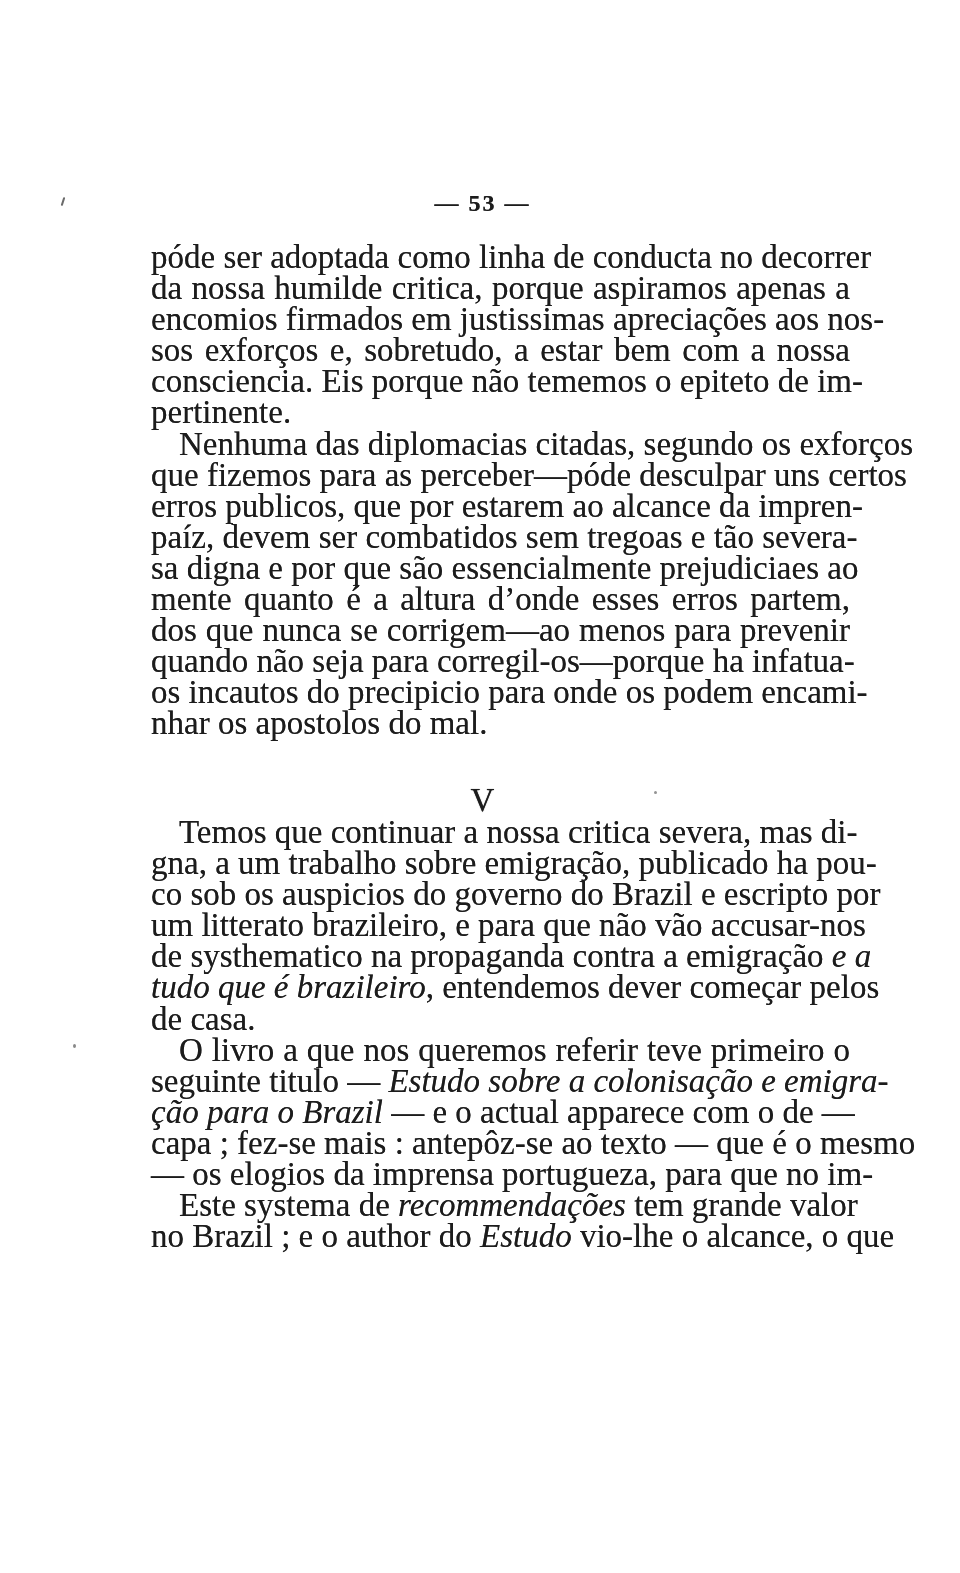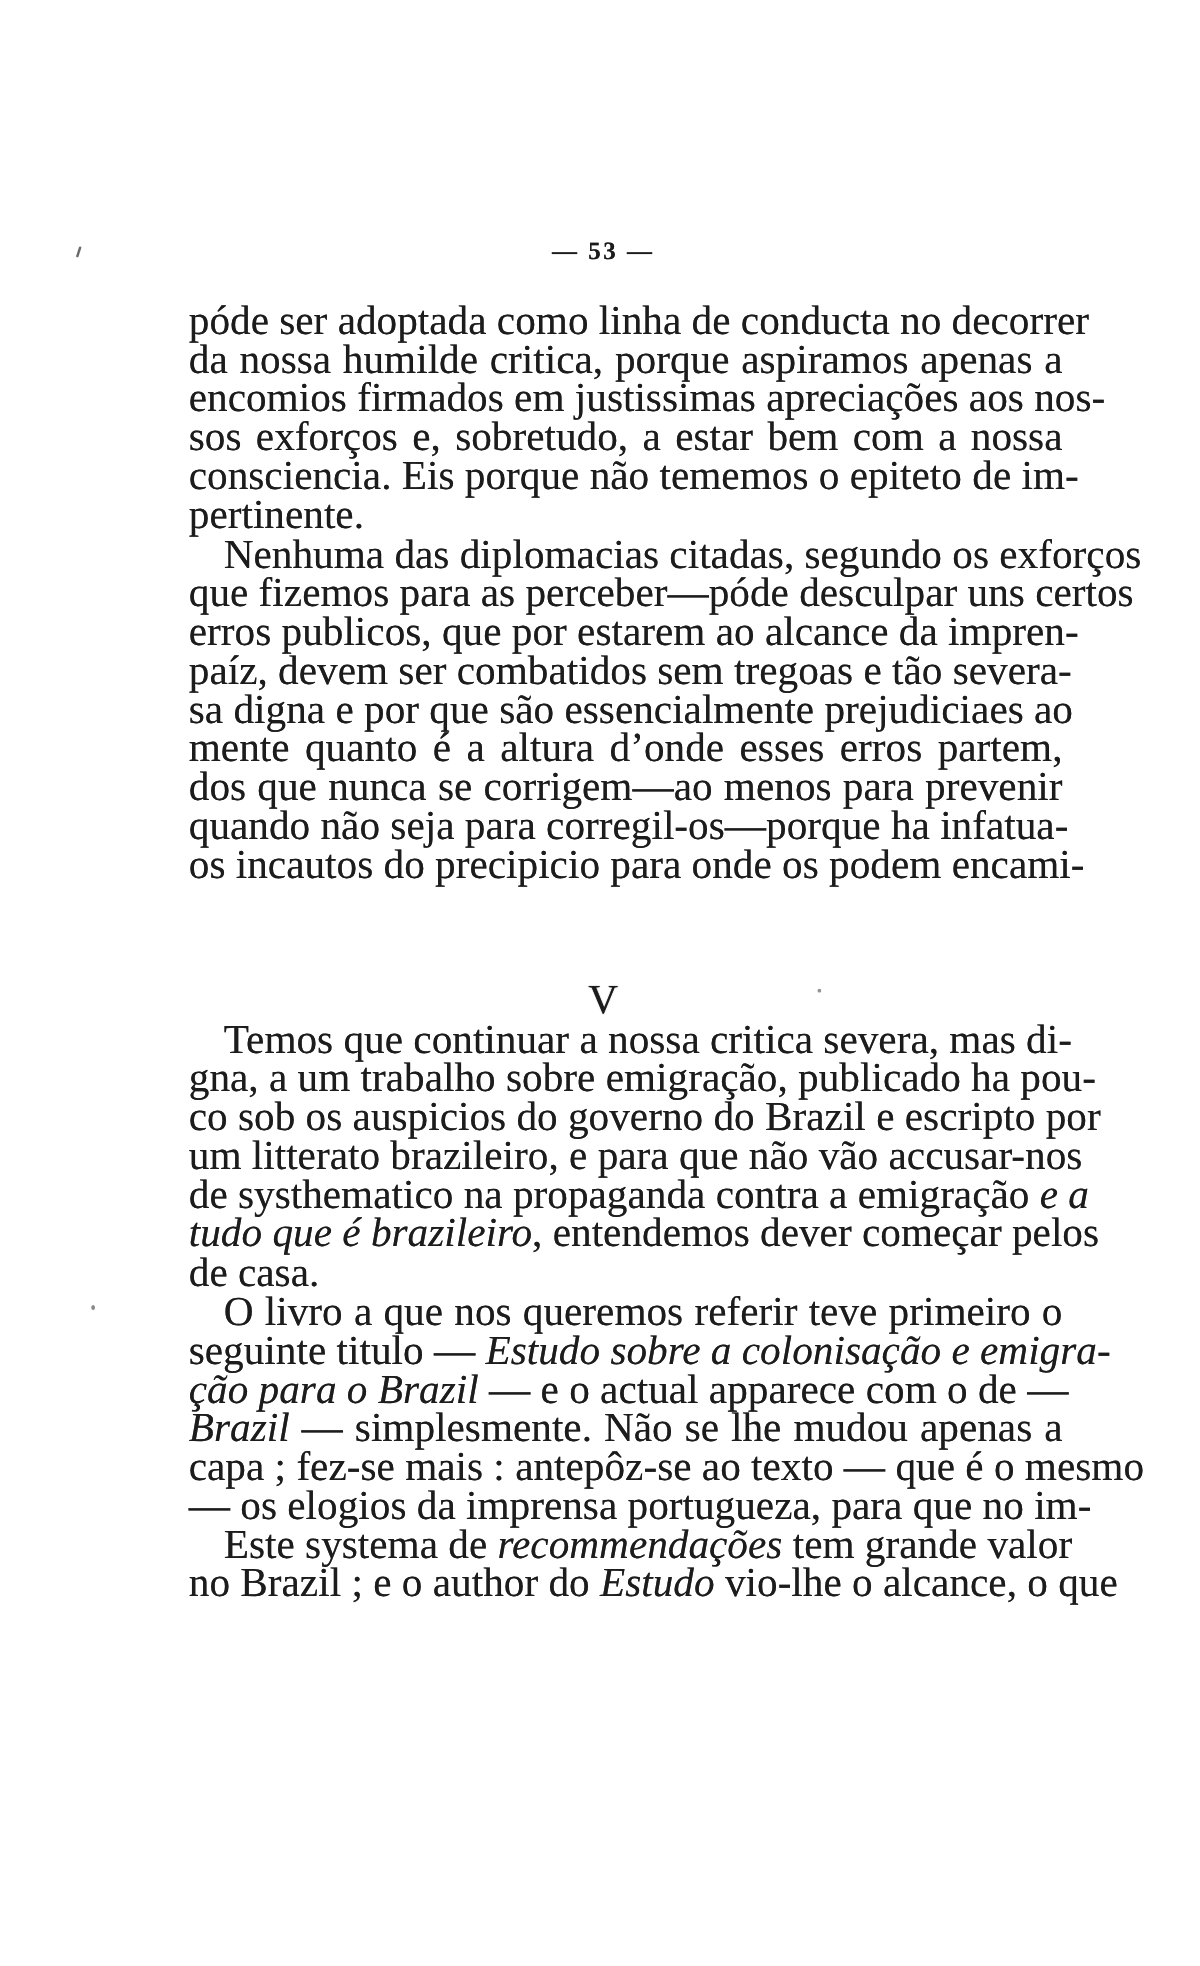--- a/index.html
+++ b/index.html
@@ -20,21 +20,21 @@
     inset: 0;
     background: #ffffff;
   }
   .page-number {
     position: absolute;
     top: 190px;
     left: 151px;
     width: 699px;
     transform: translateX(-18px);
     text-align: center;
-    font-size: 20px;
+    font-size: 24px;
     font-weight: bold;
     letter-spacing: 2px;
     text-shadow: 0 0 0.5px rgba(25,25,25,0.8);
   }
   .text-block {
     position: absolute;
     left: 151px;
     width: 699px;
   }
   .block-upper { top: 242px; }
@@ -113,34 +113,34 @@
       <div class="line last"><span>pertinente.</span></div>
       <div class="line indent"><span>Nenhuma das diplomacias citadas, segundo os exforços</span></div>
       <div class="line"><span>que fizemos para as perceber—póde desculpar uns certos</span></div>
       <div class="line"><span>erros publicos, que por estarem ao alcance da impren-</span></div>
       <div class="line"><span>paíz, devem ser combatidos sem tregoas e tão severa-</span></div>
       <div class="line"><span>sa digna e por que são essencialmente prejudiciaes ao</span></div>
       <div class="line"><span>mente quanto é a altura d’onde esses erros partem,</span></div>
       <div class="line"><span>dos que nunca se corrigem—ao menos para prevenir</span></div>
       <div class="line"><span>quando não seja para corregil-os—porque ha infatua-</span></div>
       <div class="line"><span>os incautos do precipicio para onde os podem encami-</span></div>
+      <div class="line last"><span>nhar os apostolos do mal.</span></div>
     </div>
 
   <div class="section-heading">V</div>
 
   <div class="text-block block-lower">
       <div class="line indent"><span>Temos que continuar a nossa critica severa, mas di-</span></div>
       <div class="line"><span>gna, a um trabalho sobre emigração, publicado ha pou-</span></div>
       <div class="line"><span>co sob os auspicios do governo do Brazil e escripto por</span></div>
       <div class="line"><span>um litterato brazileiro, e para que não vão accusar-nos</span></div>
       <div class="line"><span>de systhematico na propaganda contra a emigração </span><span class="it">e a</span></div>
       <div class="line"><span class="it">tudo que é brazileiro</span><span>, entendemos dever começar pelos</span></div>
       <div class="line last"><span>de casa.</span></div>
       <div class="line indent"><span>O livro a que nos queremos referir teve primeiro o</span></div>
       <div class="line"><span>seguinte titulo — </span><span class="it">Estudo sobre a colonisação e emigra-</span></div>
       <div class="line"><span class="it">ção para o Brazil</span><span> — e o actual apparece com o de —</span></div>
-      <div class="line"><span class="it">Brazil</span><span> — simplesmente. Não se lhe mudou apenas a</span></div>
       <div class="line"><span>capa ; fez-se mais : antepôz-se ao texto — que é o mesmo</span></div>
       <div class="line"><span>— os elogios da imprensa portugueza, para que no im-</span></div>
       <div class="line indent"><span>Este systema de </span><span class="it">recommendações</span><span> tem grande valor</span></div>
       <div class="line"><span>no Brazil ; e o author do </span><span class="it">Estudo</span><span> vio-lhe o alcance, o que</span></div>
     </div>
 </div>
 
 </body></html>

